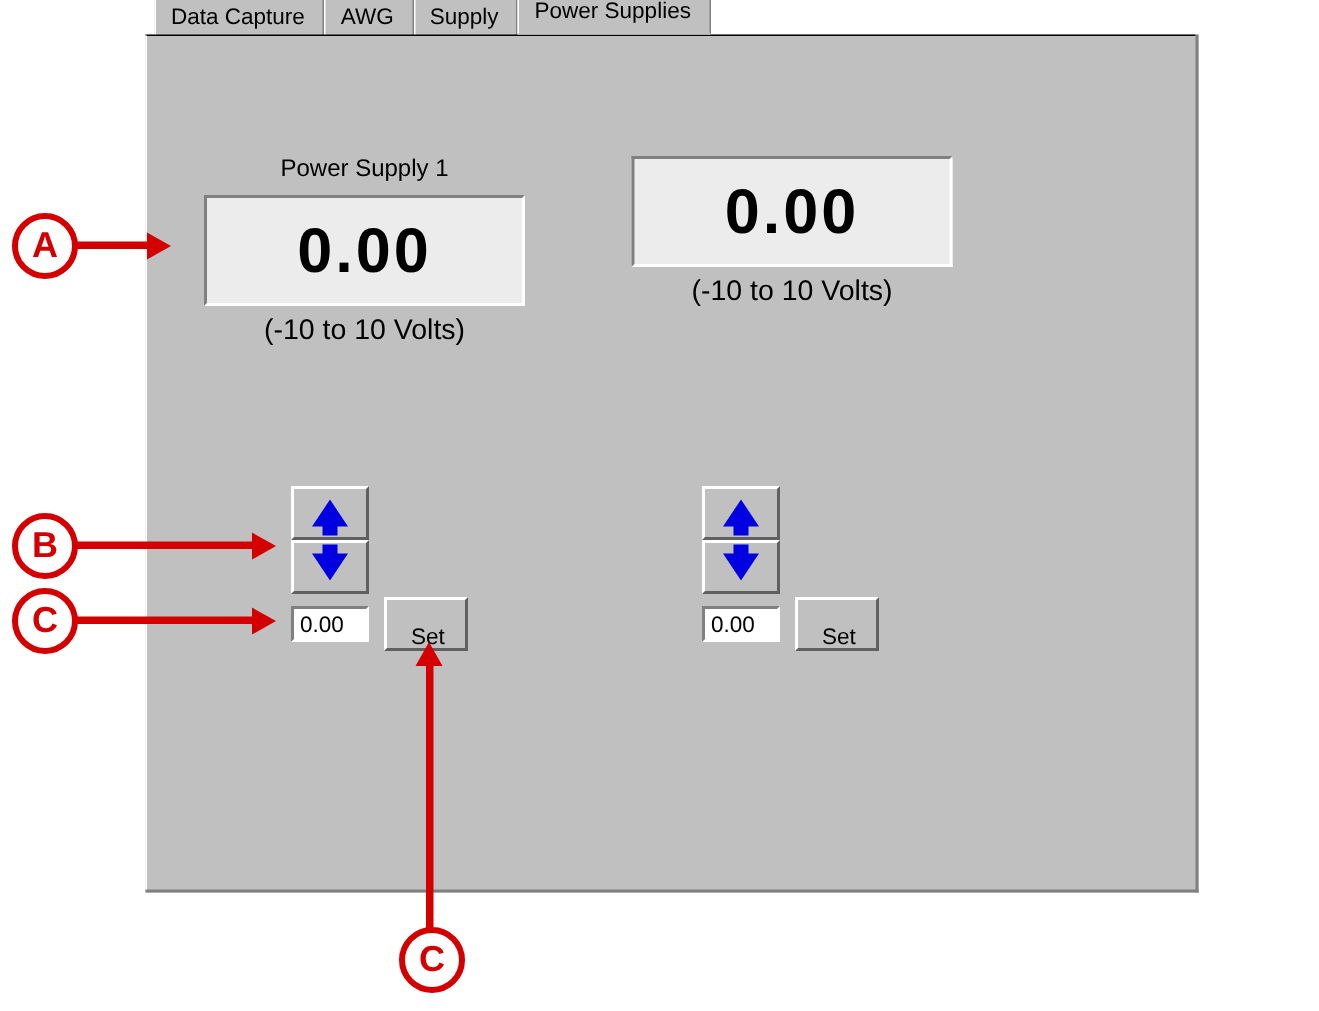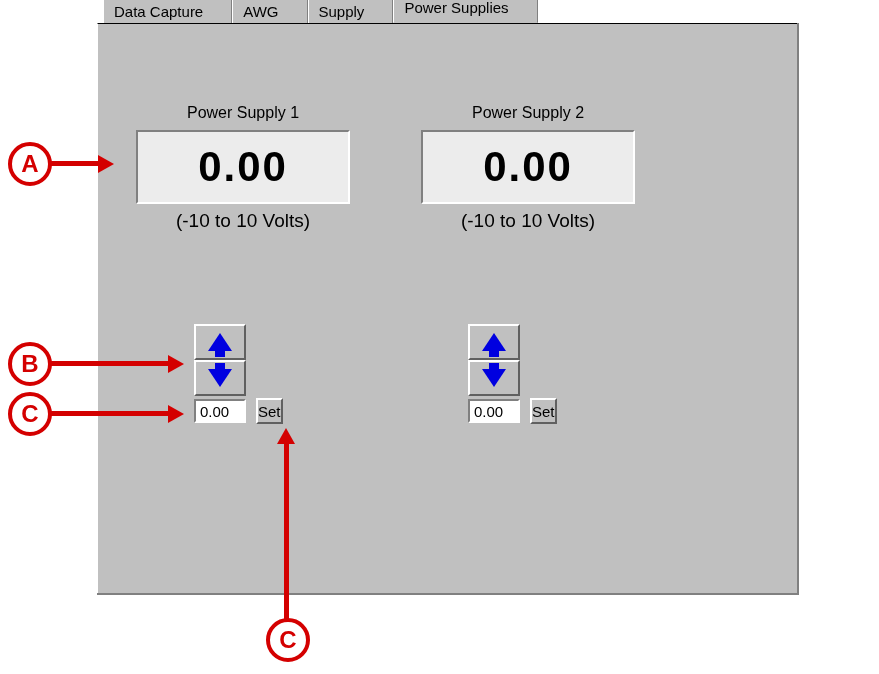--- a/index.html
+++ b/index.html
@@ -27,21 +27,21 @@
     top: -24px;
     height: 24px;
     display: flex;
     align-items: flex-end;
   }
   .tab {
     background: #c0c0c0;
     border-left: 1px solid #ffffff;
     border-top: 1px solid #ffffff;
     border-right: 1px solid #808080;
-    padding: 3px 28px 4px 10px;
+    padding: 3px 12px 4px 10px;
     font-size: 15px;
     color: #000;
     margin-right: 0px;
     position: relative;
     top: 1px;
     cursor: pointer;
   }
   .tab.active {
     padding-top: 5px;
     padding-bottom: 6px;
@@ -161,21 +161,21 @@
     margin-left: 10px;
     background: #c0c0c0;
     border-top: 2px solid #ffffff;
     border-left: 2px solid #ffffff;
     border-right: 2px solid #606060;
     border-bottom: 2px solid #606060;
     font-size: 15px;
     font-family: inherit;
     cursor: pointer;
     box-sizing: border-box;
-    padding: 0;
+    padding: 16px;
   }
 
   
   .callout {
     position: absolute;
     width: 36px; height: 36px;
     border: 4px solid #d40000;
     border-radius: 50%;
     display: flex;
     align-items: center;
@@ -223,21 +223,20 @@
 
     <div class="supply-group" style="left:20px; top:80px;">
       <div class="supply-title">Power Supply 1</div>
       <div class="lcd">
         <span class="lcd-value">0.00</span>
       </div>
       <div class="range">(-10 to 10 Volts)</div>
     </div>
 
     <div class="supply-group" style="left:305px; top:80px;">
-      <div class="supply-title">Power Supply 2</div>
       <div class="lcd">
         <span class="lcd-value">0.00</span>
       </div>
       <div class="range">(-10 to 10 Volts)</div>
     </div>
 
     <div class="spin-col" style="left:96px; top:300px;">
       <div class="spin-btn">
         <span class="arrow-up"></span>
       </div>

